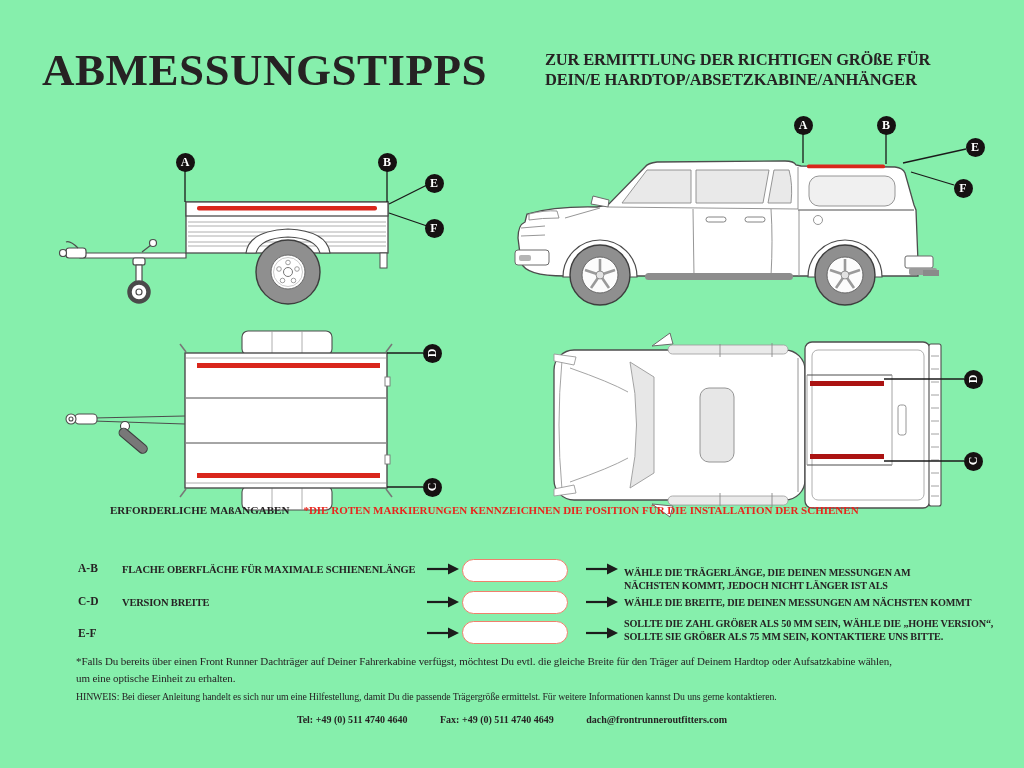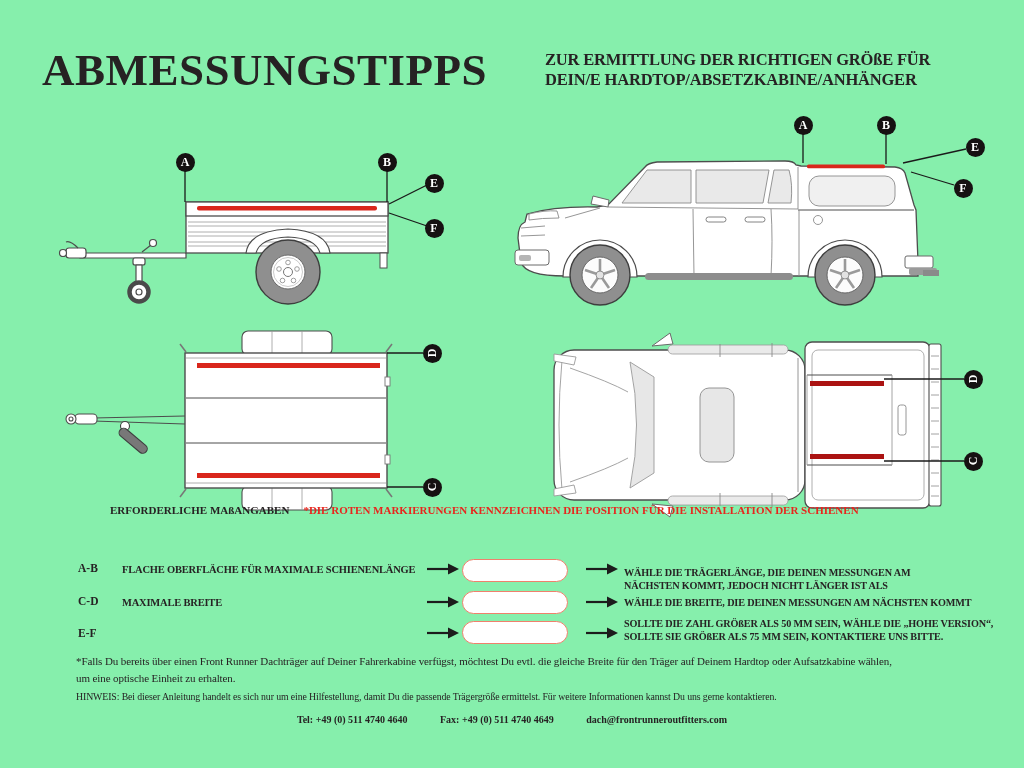--- a/index.html
+++ b/index.html
@@ -298,21 +298,21 @@
     <svg class="arrow2" style="top:6px;" width="34" height="12">
         <line x1="1" y1="6" x2="22" y2="6" stroke="#1c1c1c" stroke-width="2.2"></line>
         <polygon points="22,0.5 33,6 22,11.5" fill="#1c1c1c"></polygon>
       </svg>
     <div class="result" style="top:1px;margin-top:8px;">WÄHLE DIE TRÄGERLÄNGE, DIE DEINEN MESSUNGEN AM
 NÄCHSTEN KOMMT, JEDOCH NICHT LÄNGER IST ALS</div>
   </div>
 
   <div class="mrow" style="top:588px;height:28px;">
     <div class="key" style="top:7px;">C-D</div>
-    <div class="desc" style="top:8px;">MAXIMALE BREITE</div>
+    <div class="desc" style="top:8px;">VERSION BREITE</div>
     <svg class="arrow1" style="top:8px;" width="34" height="12">
         <line x1="1" y1="6" x2="22" y2="6" stroke="#1c1c1c" stroke-width="2.2"></line>
         <polygon points="22,0.5 33,6 22,11.5" fill="#1c1c1c"></polygon>
       </svg>
     <div class="pill" style="top:3px;"></div>
     <svg class="arrow2" style="top:8px;" width="34" height="12">
         <line x1="1" y1="6" x2="22" y2="6" stroke="#1c1c1c" stroke-width="2.2"></line>
         <polygon points="22,0.5 33,6 22,11.5" fill="#1c1c1c"></polygon>
       </svg>
     <div class="result" style="top:8px;">WÄHLE DIE BREITE, DIE DEINEN MESSUNGEN AM NÄCHSTEN KOMMT</div>

